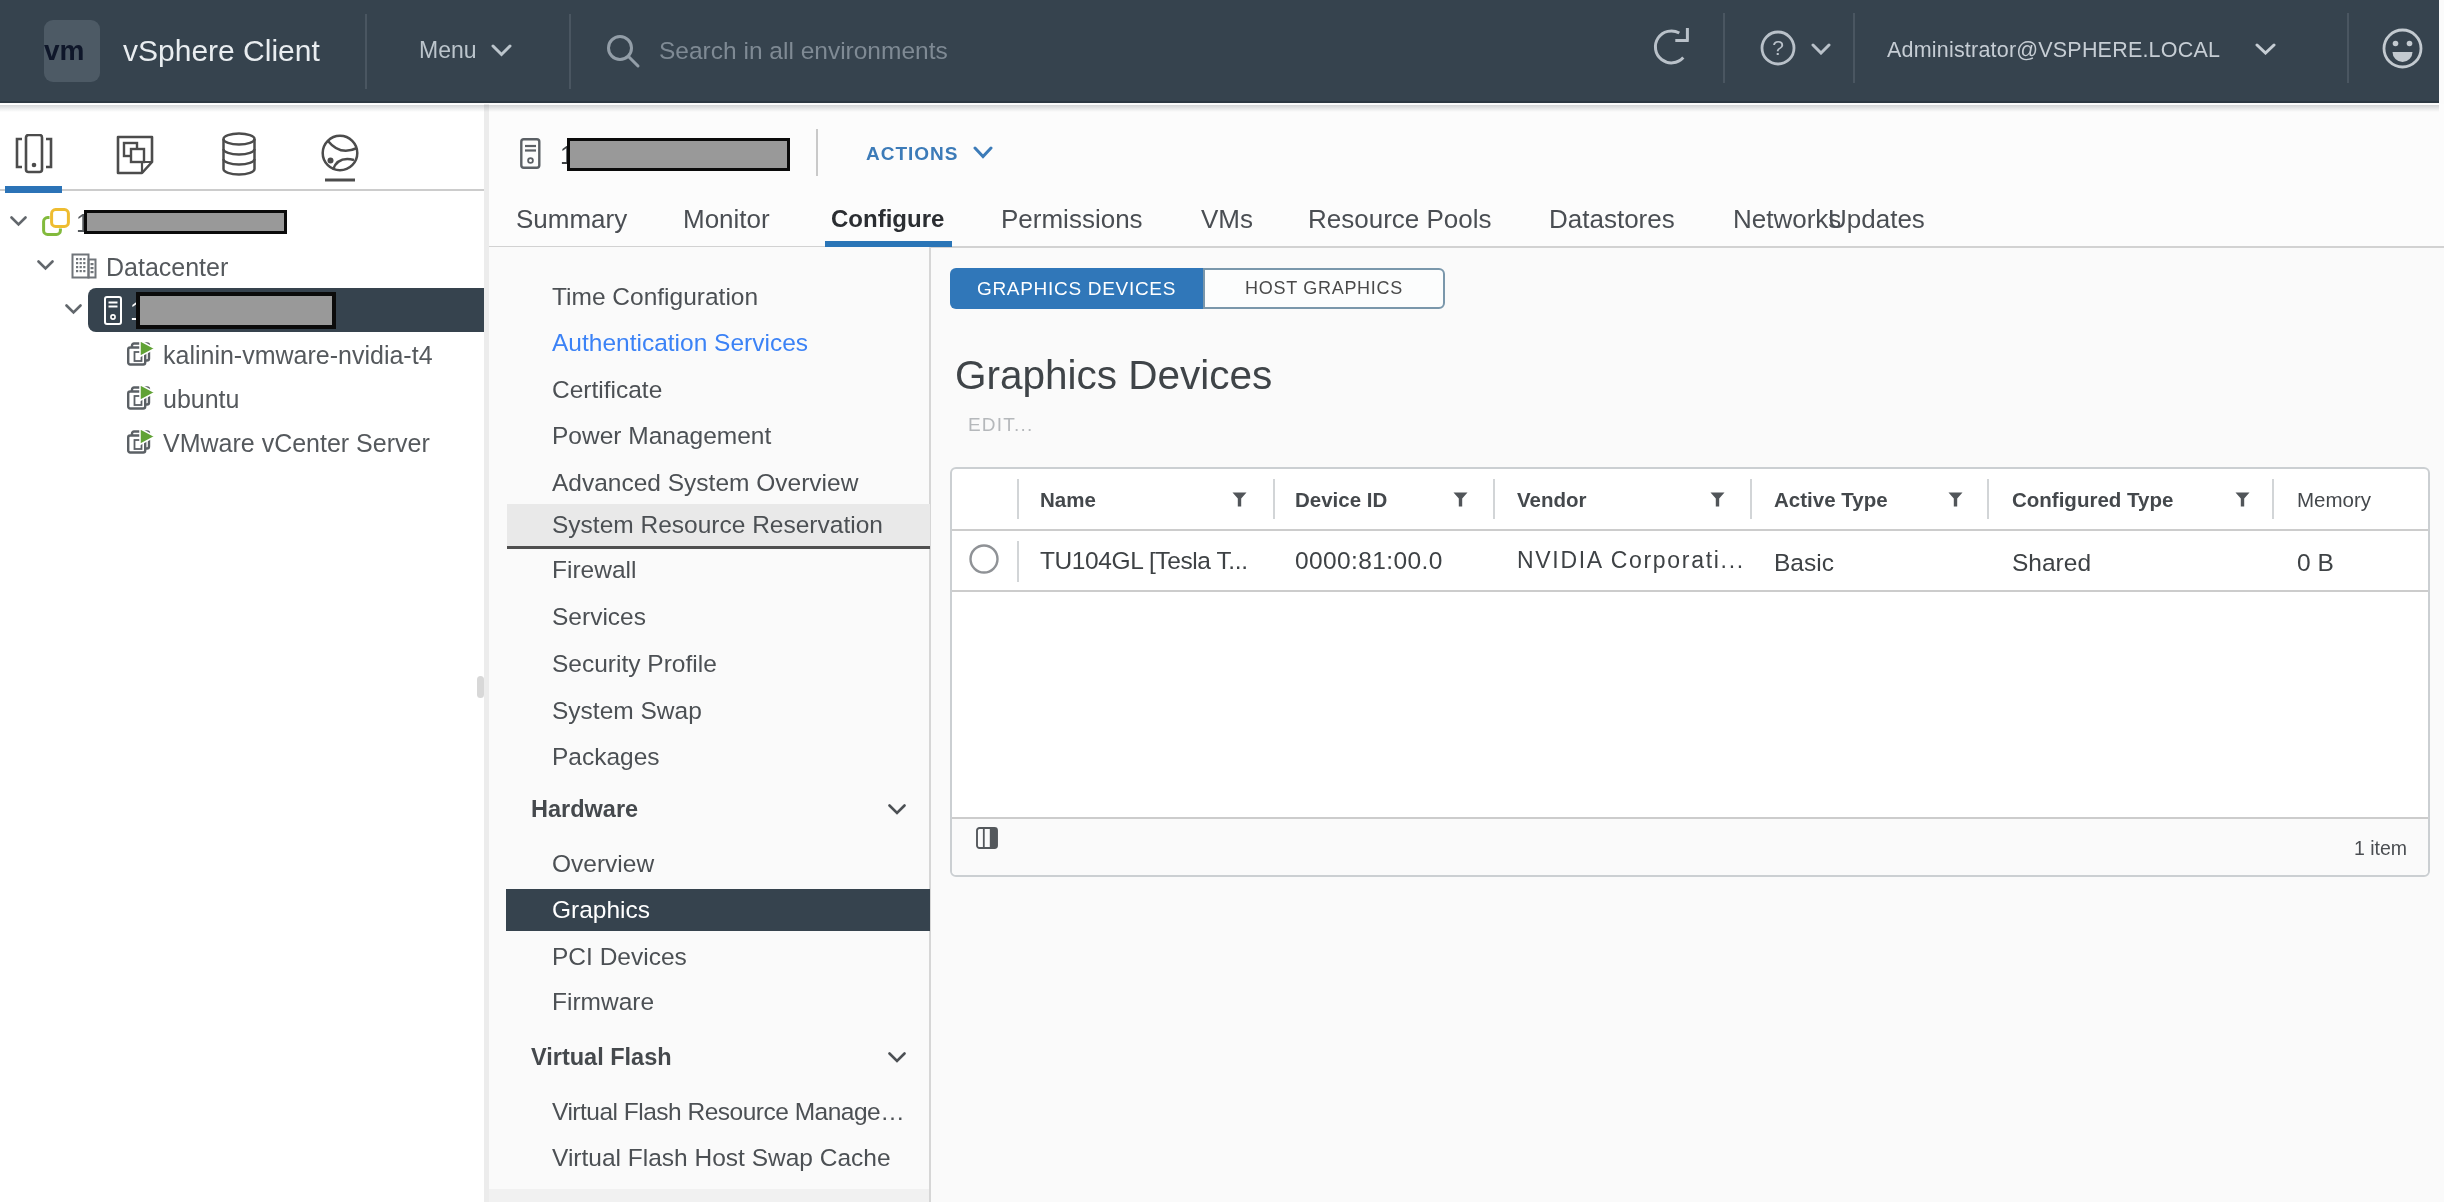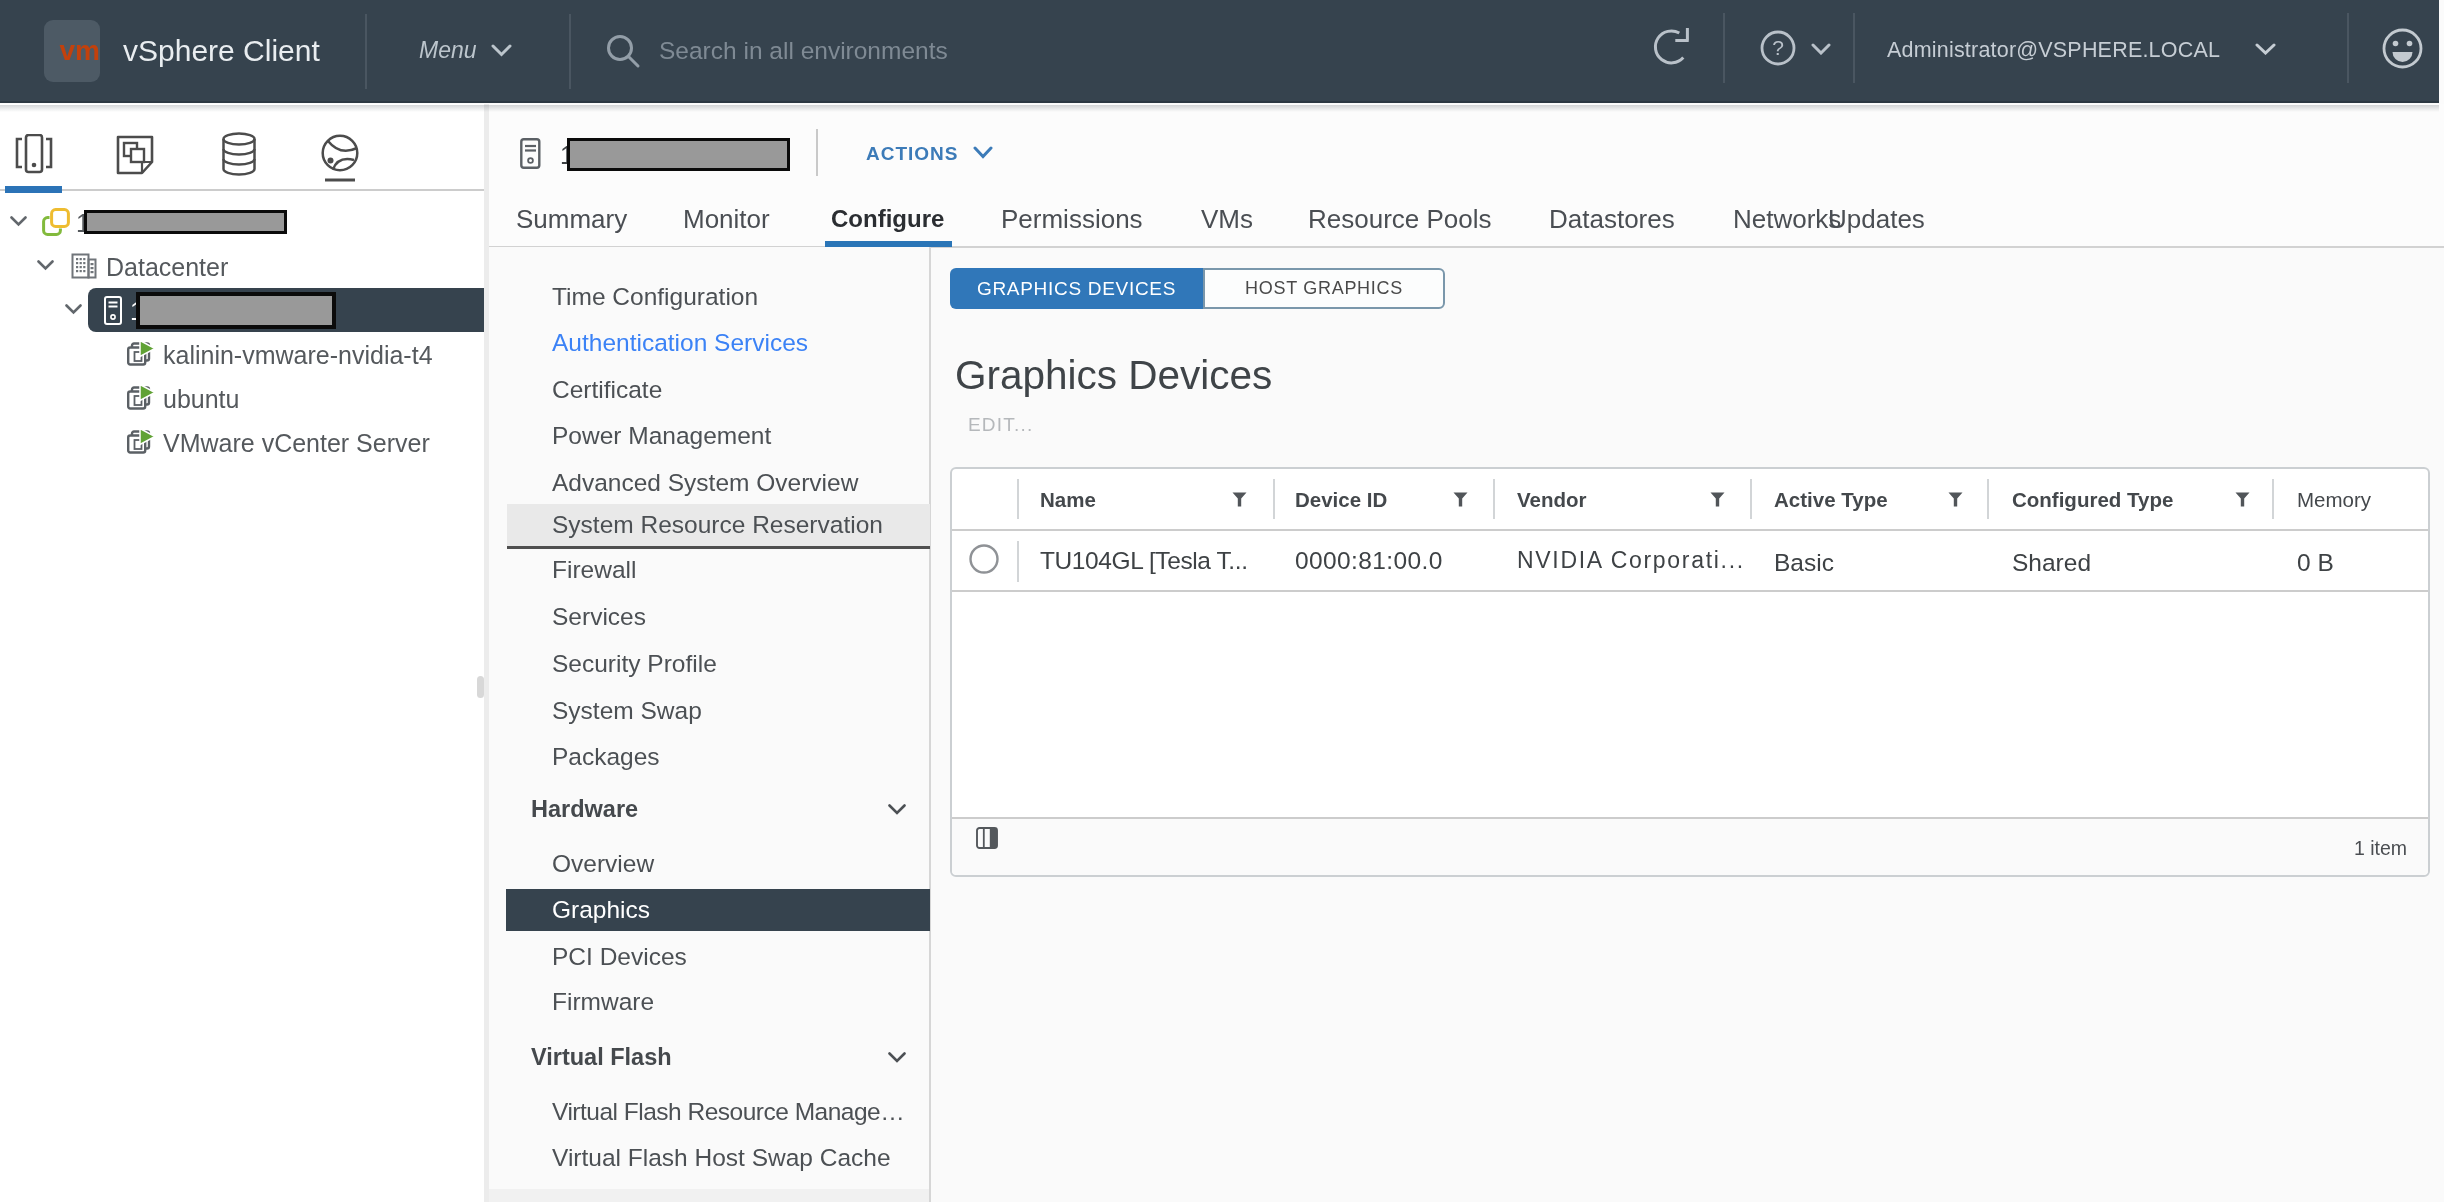--- a/index.html
+++ b/index.html
@@ -9,24 +9,24 @@
   .t { position:absolute; white-space:nowrap; }
   .redact { position:absolute; background:#999; border:3px solid #0b0b0b; }
 </style>
 </head>
 <body>
 <div class="abs" style="left:0;top:0;width:2444px;height:1202px;">
 
   <div class="abs" style="left:0;top:0;width:2444px;height:103px;background:#36434e;border-bottom:2px solid #2c3842;"></div>
 
   <div class="abs" style="left:44px;top:20px;width:56px;height:62px;background:#4d5a65;border-radius:9px;"></div>
-  <div class="t" style="left:44px;top:20px;width:56px;height:62px;line-height:62px;text-align:right;font-size:28px;font-weight:bold;color:#c2410c;">vm</div>
+  <div class="t" style="left:44px;top:20px;width:56px;height:62px;line-height:62px;text-align:left;font-size:28px;font-weight:bold;color:#0f172a;">vm</div>
   <div class="t" style="left:123px;top:34px;font-size:30px;color:#e9edf0;">vSphere Client</div>
   <div class="abs" style="left:365px;top:14px;width:2px;height:75px;background:#4a5661;"></div>
-  <div class="t" style="left:419px;top:37px;font-size:23px;color:#bcc5cc;font-style:italic;">Menu</div>
+  <div class="t" style="left:419px;top:37px;font-size:23px;color:#bcc5cc;">Menu</div>
   <svg class="abs" style="left:491px;top:44px;" width="21" height="13" viewBox="0 0 21 13">
       <path d="M2 2 L10.5 10.5 L19 2" fill="none" stroke="#bcc5cc" stroke-width="3" stroke-linecap="round"></path>
     </svg>
   <div class="abs" style="left:569px;top:14px;width:2px;height:75px;background:#4a5661;"></div>
   <svg class="abs" style="left:605px;top:33px;" width="38" height="38" viewBox="0 0 38 38">
       <circle cx="15" cy="15" r="11.5" fill="none" stroke="#939ea8" stroke-width="3"></circle>
       <line x1="23.5" y1="23.5" x2="33" y2="33" stroke="#939ea8" stroke-width="3" stroke-linecap="round"></line>
     </svg>
   <div class="t" style="left:659px;top:37px;font-size:24.5px;color:#7f8a94;">Search in all environments</div>
 

